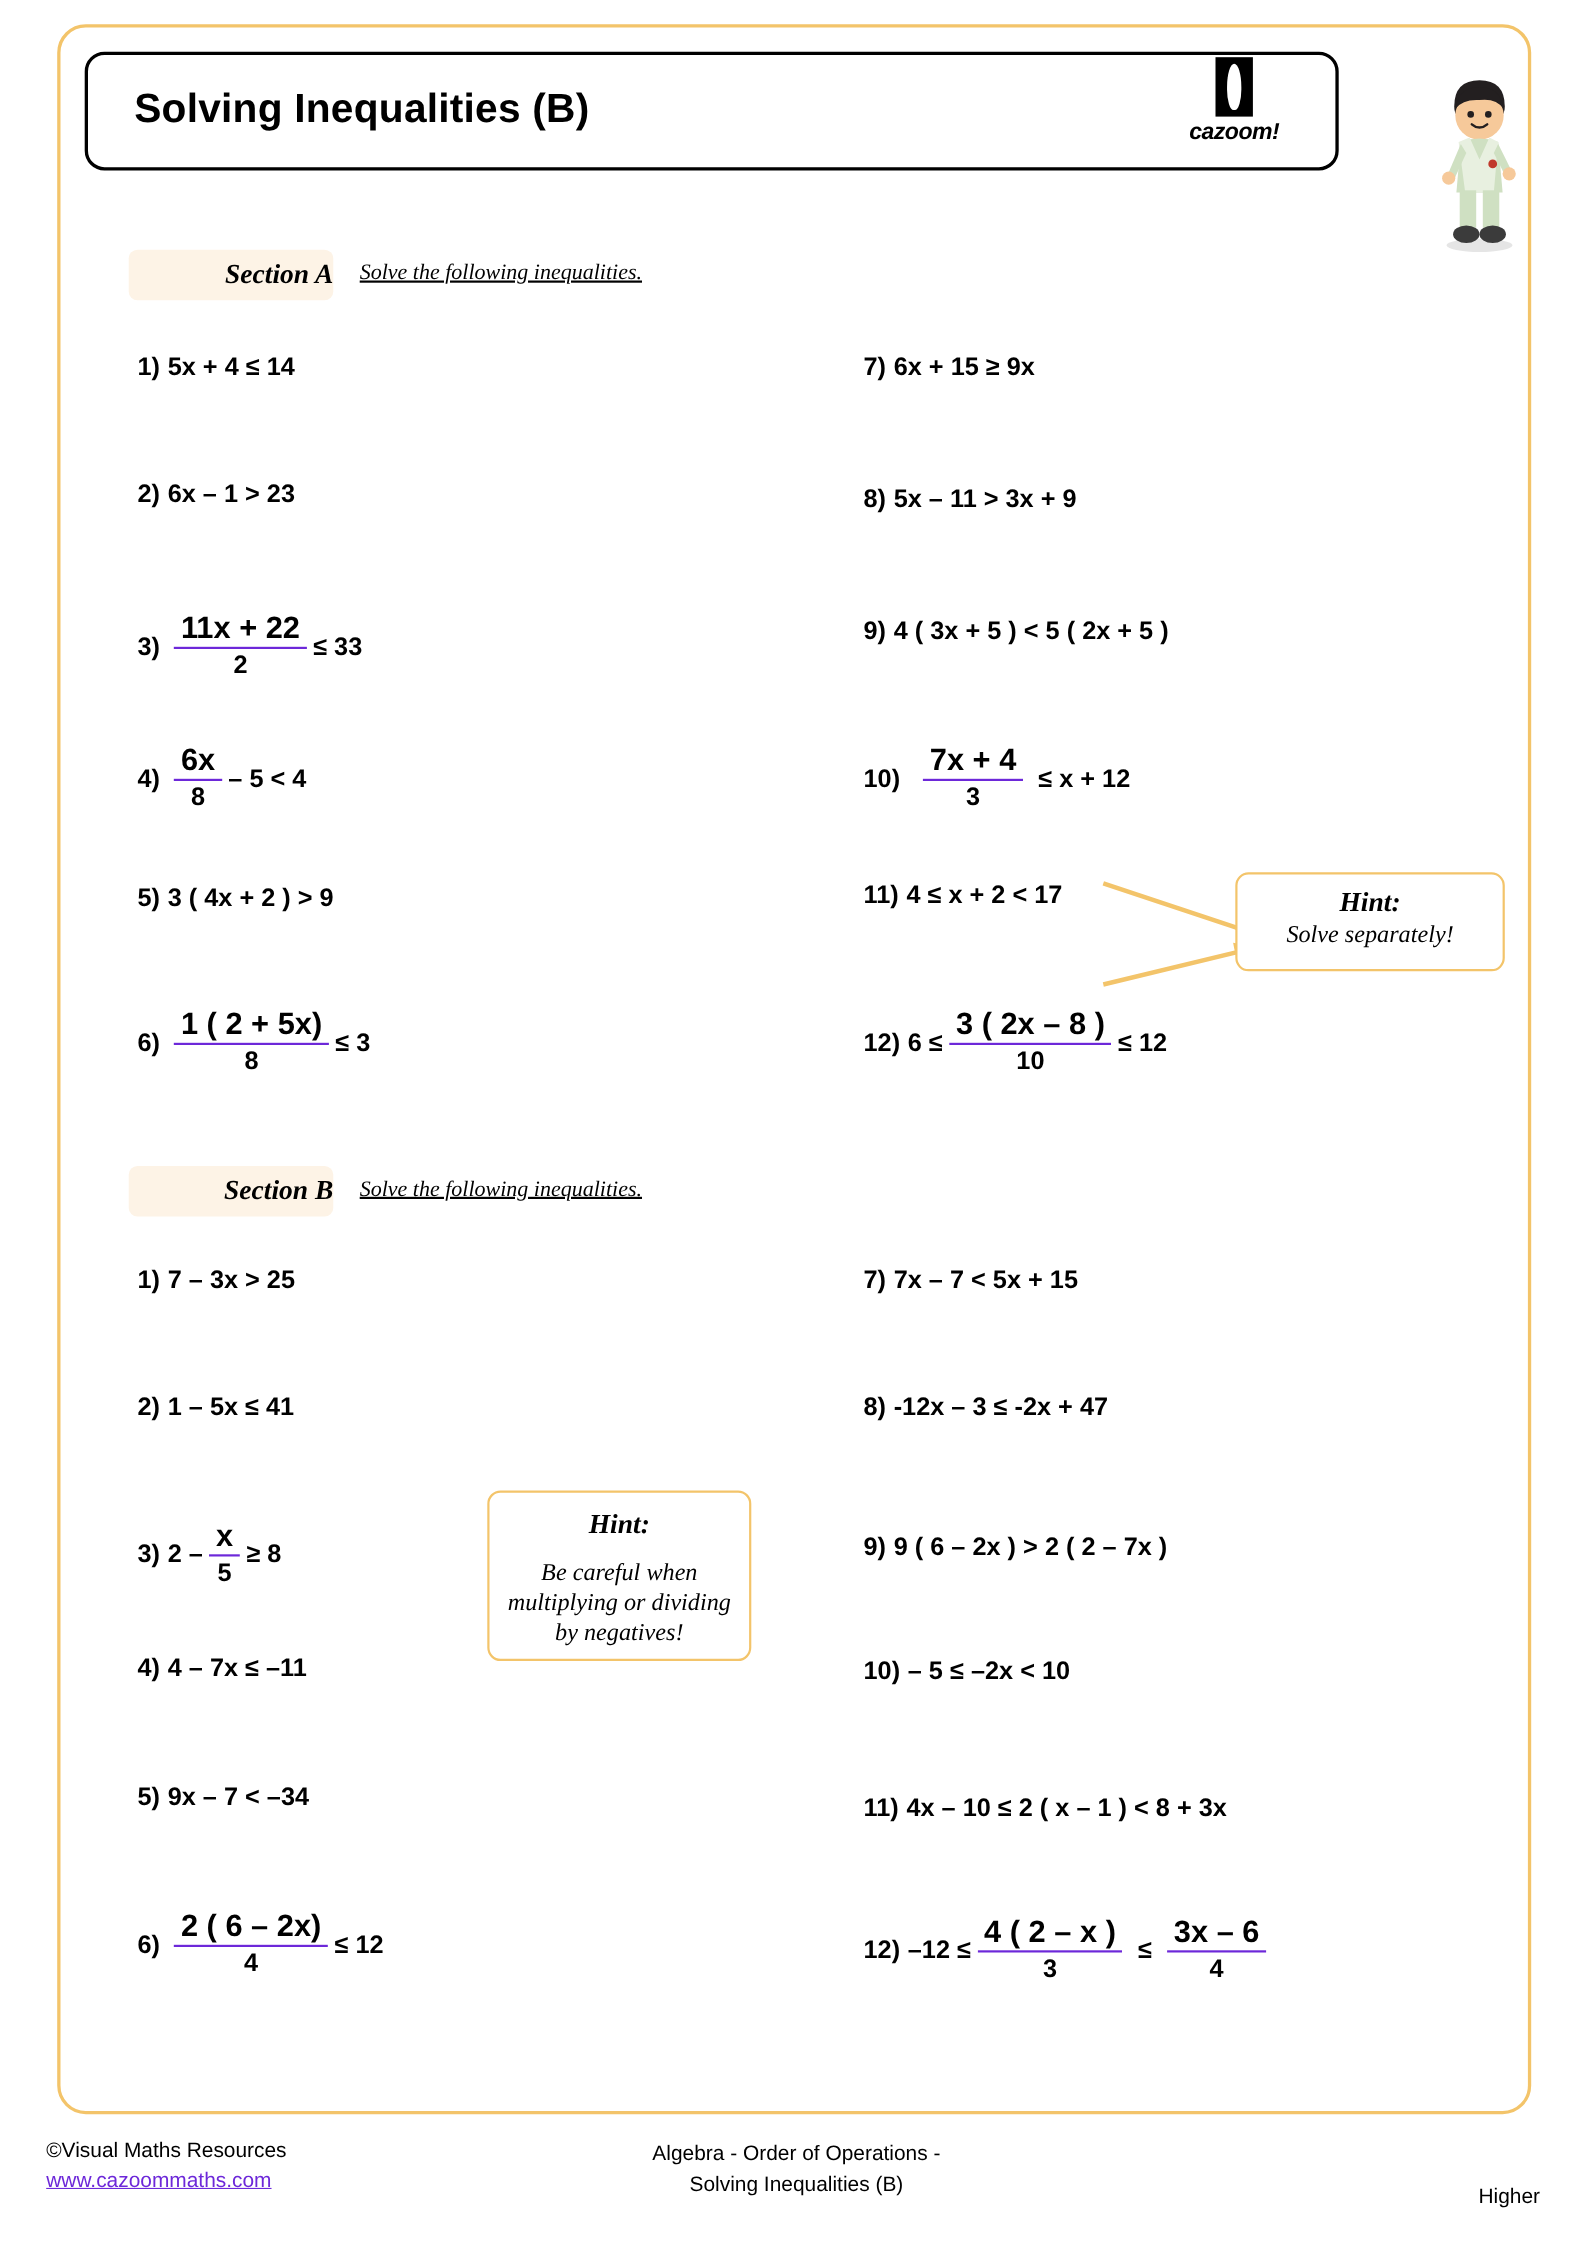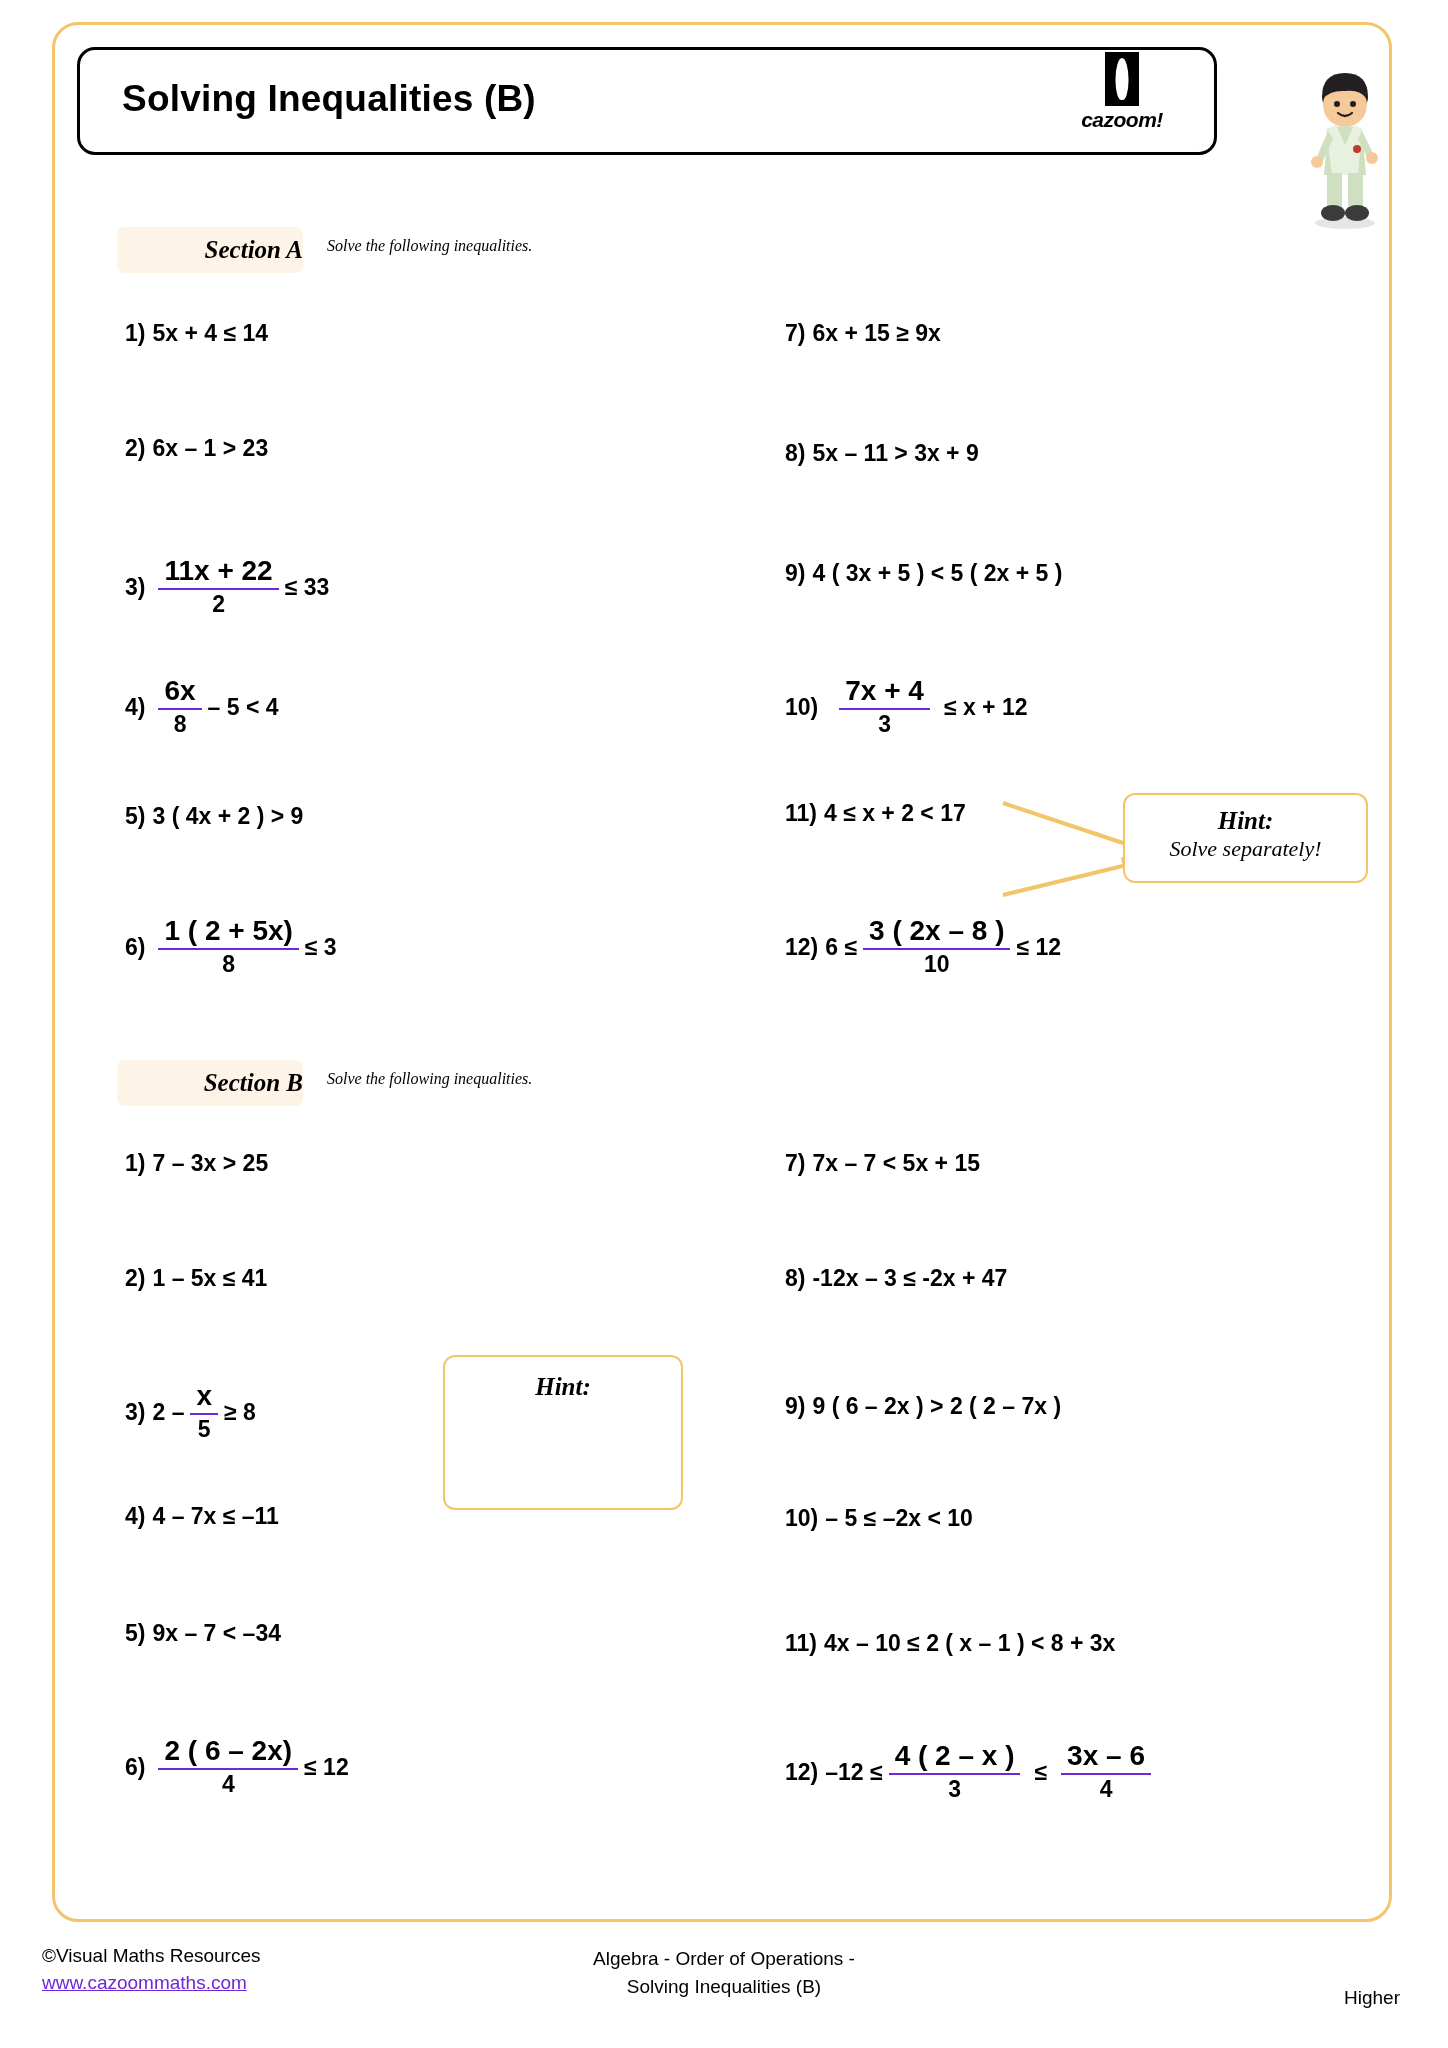--- a/index.html
+++ b/index.html
@@ -100,21 +100,22 @@
     line-height: 46px;
     font-family: "Liberation Serif", serif;
     font-weight: bold;
     font-style: italic;
     font-size: 25px;
   }
   .section-instr {
     position: absolute;
     font-family: "Liberation Serif", serif;
     font-style: italic;
-    font-size: 16px;
+    font-size: 20px;
+    text-decoration: underline;
   }
   
   .q {
     position: absolute;
     font-size: 23px;
     font-weight: bold;
     white-space: nowrap;
     display: flex;
     align-items: center;
   }
@@ -352,20 +353,21 @@
     <span class="lbl">6)</span>
     <span class="frac">
       <span class="num">2 ( 6 – 2x)</span>
       <span class="den">4</span>
     </span>
     <span>≤ 12</span>
   </div>
 
   <div class="hint" style="left:388px; top:1330px; width:240px; height:155px; padding-top:16px;">
     <div class="hint-title">Hint:</div>
+    <div class="hint-body" style="margin-top:14px; padding:0 14px;">Be careful when multiplying or dividing by negatives!</div>
   </div>
 
   <div class="q" style="left:730px; top:1125px;">
     <span class="lbl">7)</span>
     <span>7x – 7 &lt; 5x + 15</span>
   </div>
 
   <div class="q" style="left:730px; top:1240px;">
     <span class="lbl">8)</span>
     <span>-12x – 3 ≤ -2x + 47</span>

